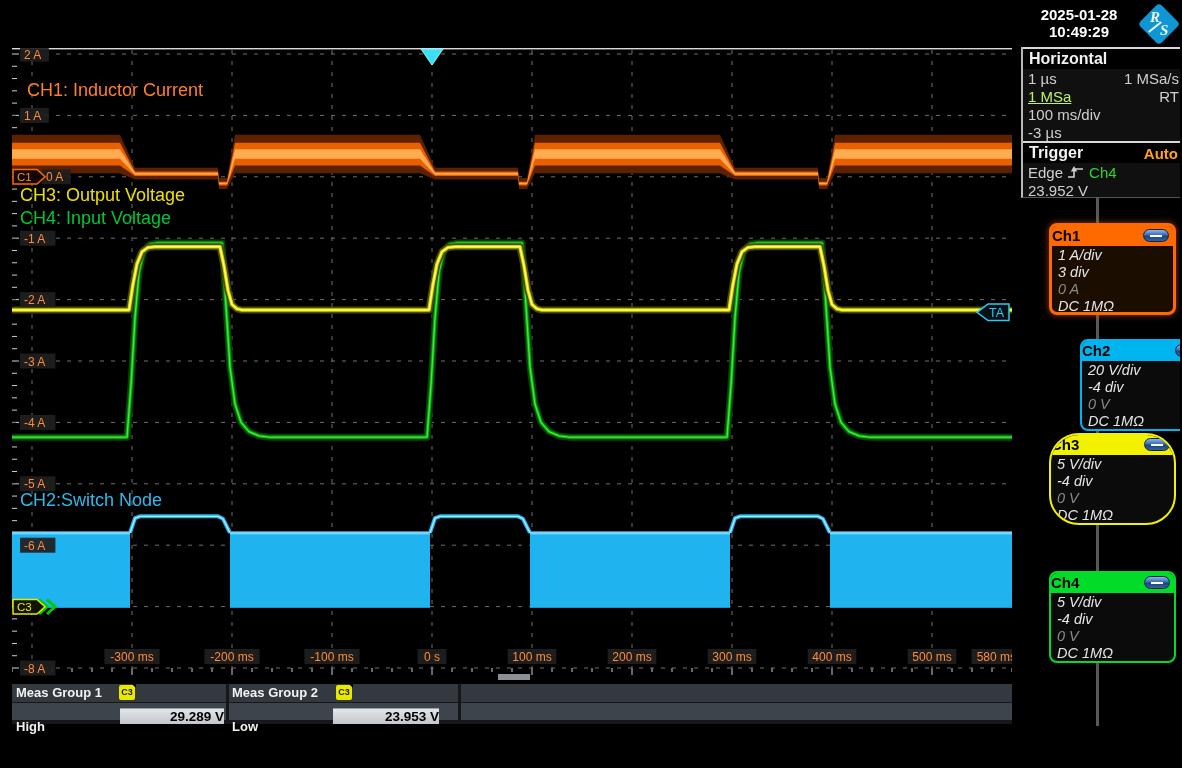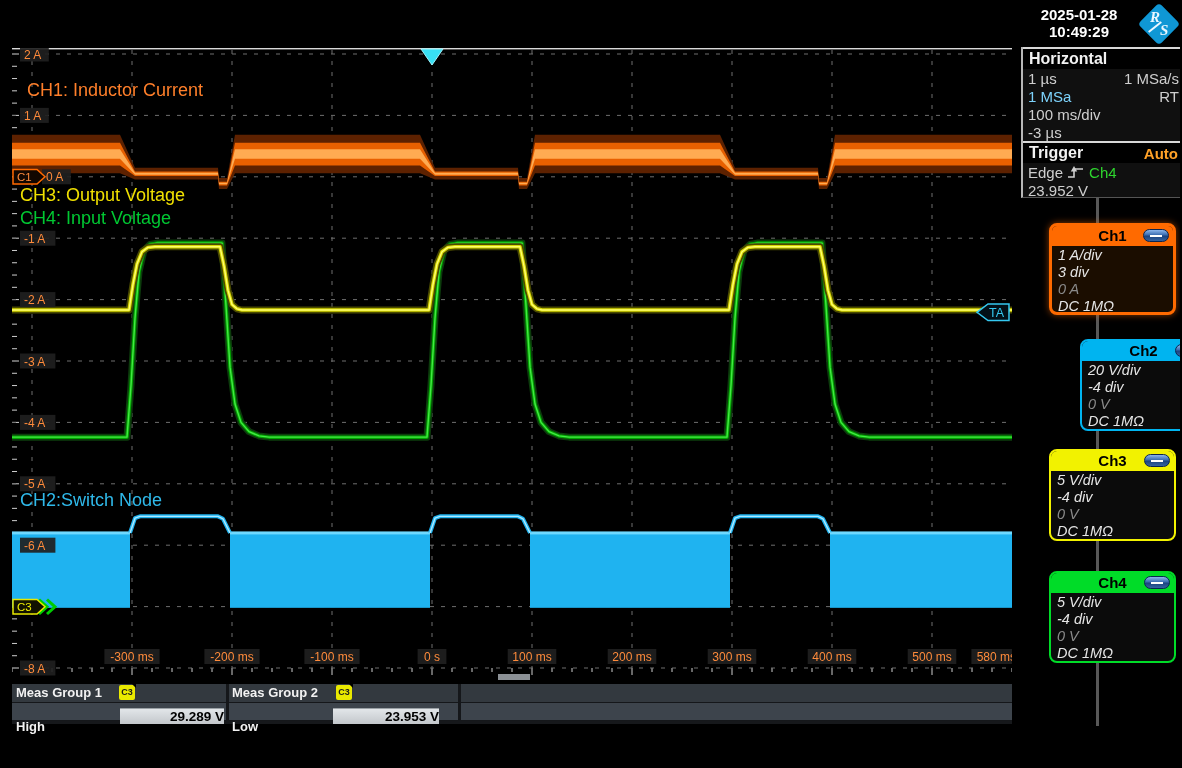--- a/index.html
+++ b/index.html
@@ -16,30 +16,30 @@
   .logo .slash{position:absolute;left:10px;top:25px;width:16px;height:2px;background:#eaf7ff;transform:rotate(-38deg);}
   
   .hpanel{position:absolute;left:1021px;top:47px;width:161px;height:150px;background:#101010;
           border-left:2px solid #b8b8b8;border-right:1px solid #555;border-bottom:1px solid #555;
           font-size:15px;overflow:hidden;}
   .ph{height:20px;background:#000;border-top:2px solid #d8d8d8;display:flex;align-items:center;
       justify-content:space-between;padding:0 6px;font-weight:bold;font-size:16px;color:#f2f2f2;}
   .ph .mode{color:#ffa127;font-size:15px;}
   .prow{height:18px;display:flex;align-items:center;justify-content:space-between;
         padding:0 5px;color:#cfcfcf;white-space:nowrap;}
-  .prow .dim{color:#7dd3fc;}
+  .prow .dim{color:#bef264;text-decoration:underline;}
   .prow .grn{color:#2ed52e;}
   .edgecell{display:flex;align-items:center;gap:4px;}
   
   .track{position:absolute;left:1096px;top:197px;width:3px;height:529px;background:#585858;}
   .chbox{position:absolute;left:1049px;width:127px;height:92px;border:2px solid;border-radius:8px;
          background:#0b0b0b;overflow:hidden;box-sizing:border-box;}
   .chbox.sel{border-width:3px;background:#1b0d00;box-shadow:0 0 7px rgba(255,106,0,.55);}
   .chh{position:relative;height:20px;color:#000;font-weight:bold;font-size:15px;}
-  .chh .lbl{position:absolute;left:0;right:0;top:1px;text-align:center;}
+  .chh .lbl{position:absolute;left:0;right:0;top:1px;text-align:left;}
   .minbtn{position:absolute;right:4px;top:3px;width:26px;height:13px;border-radius:7px;
           background:linear-gradient(#8cb6ec 0%,#3a6cb0 45%,#1b437f 55%,#35639f 100%);
           border:1px solid #0a2550;box-sizing:border-box;}
   .minbtn::after{content:"";position:absolute;left:6px;right:6px;top:5px;height:2px;background:#fff;}
   .chb{padding:1px 0 0 6px;font-size:14.5px;line-height:17px;color:#e6e6e6;font-style:italic;}
   .chb .dim{color:#8a8a8a;}
   
   .plot{position:absolute;left:12px;top:48px;width:1000px;height:628px;}
   .handle{position:absolute;left:498px;top:674px;width:32px;height:6px;background:#8b9095;}
   
@@ -130,21 +130,21 @@
       <span class="minbtn"></span>
     </div>
     <div class="chb">
       <div>20 V/div</div>
       <div>-4 div</div>
       <div class="dim">0 V</div>
       <div>DC 1MΩ</div>
     </div>
   </div>
 
-  <div class="chbox" style="top: 449px; border-color: rgb(242, 242, 0);">
+  <div class="chbox" style="top: 433px; border-color: rgb(242, 242, 0); border-radius: 30px;">
     <div class="chh" style="background: rgb(242, 242, 0);">
       <span class="lbl">Ch3</span>
       <span class="minbtn"></span>
     </div>
     <div class="chb">
       <div>5 V/div</div>
       <div>-4 div</div>
       <div class="dim">0 V</div>
       <div>DC 1MΩ</div>
     </div>

